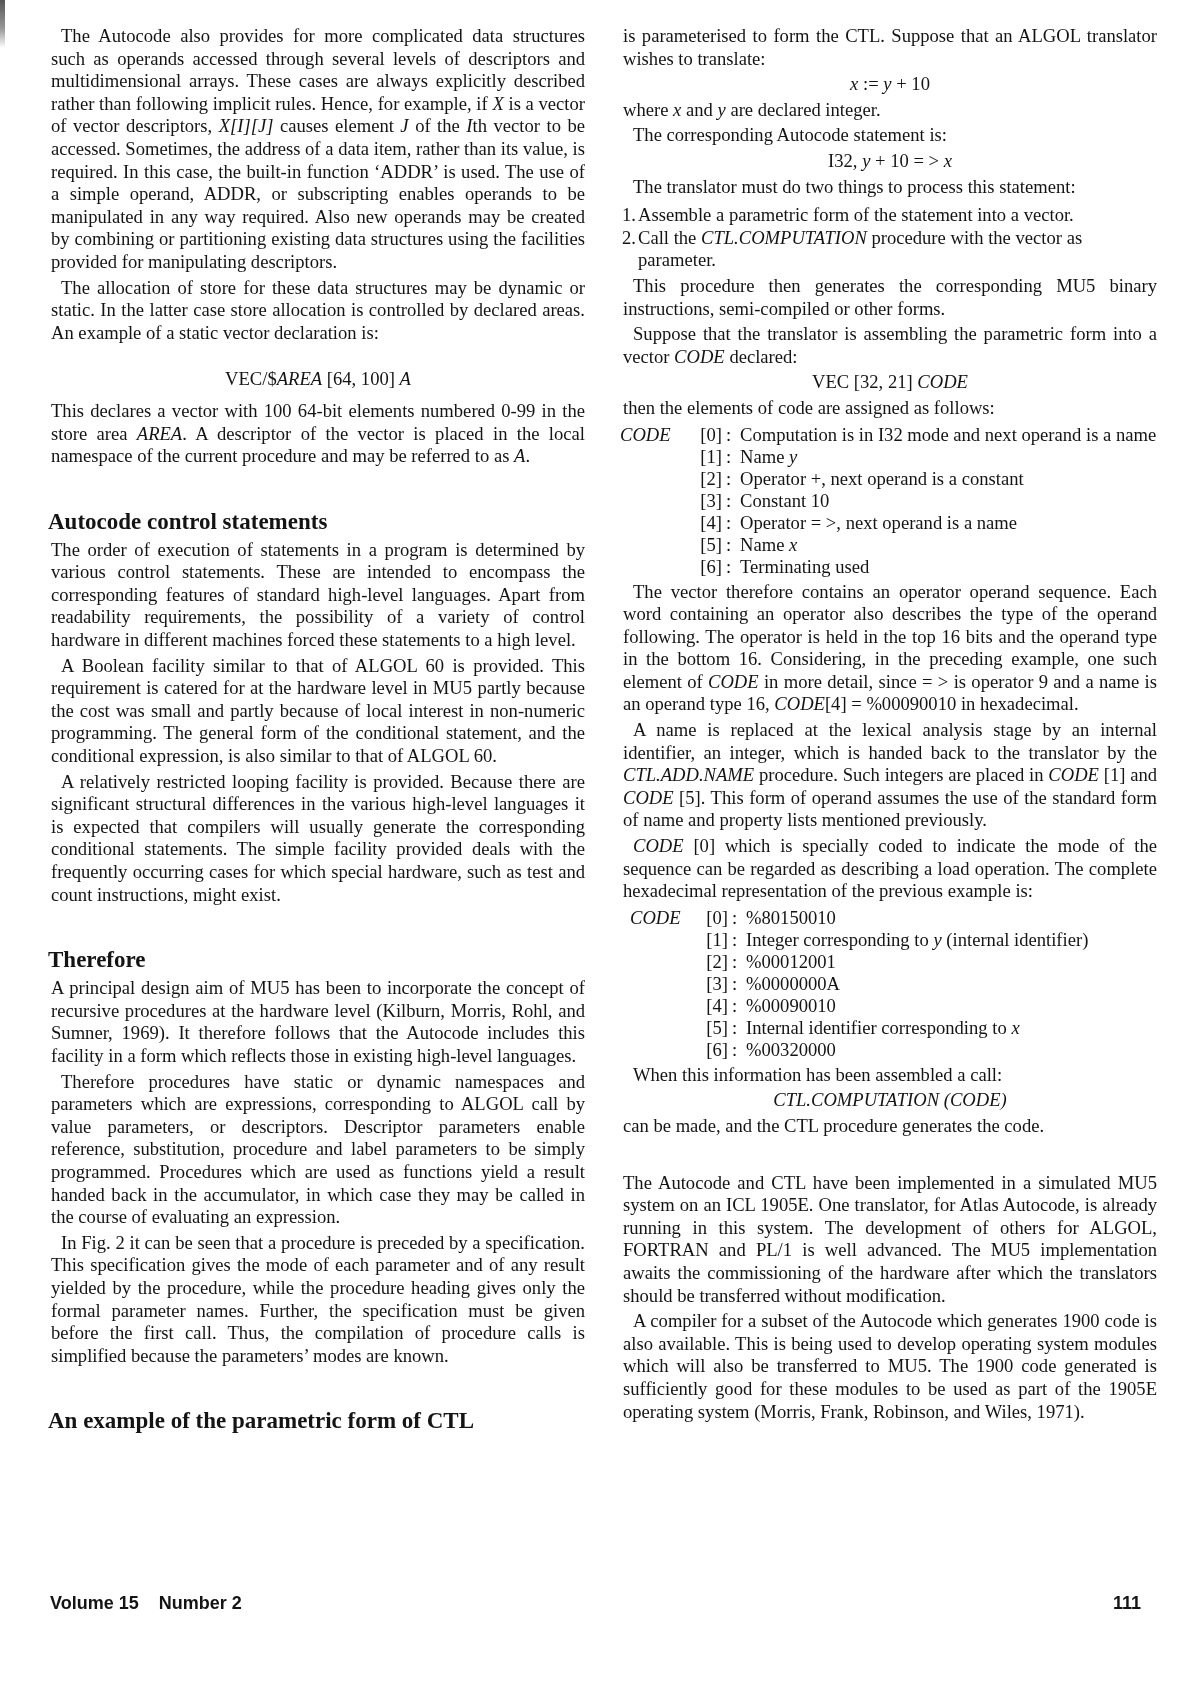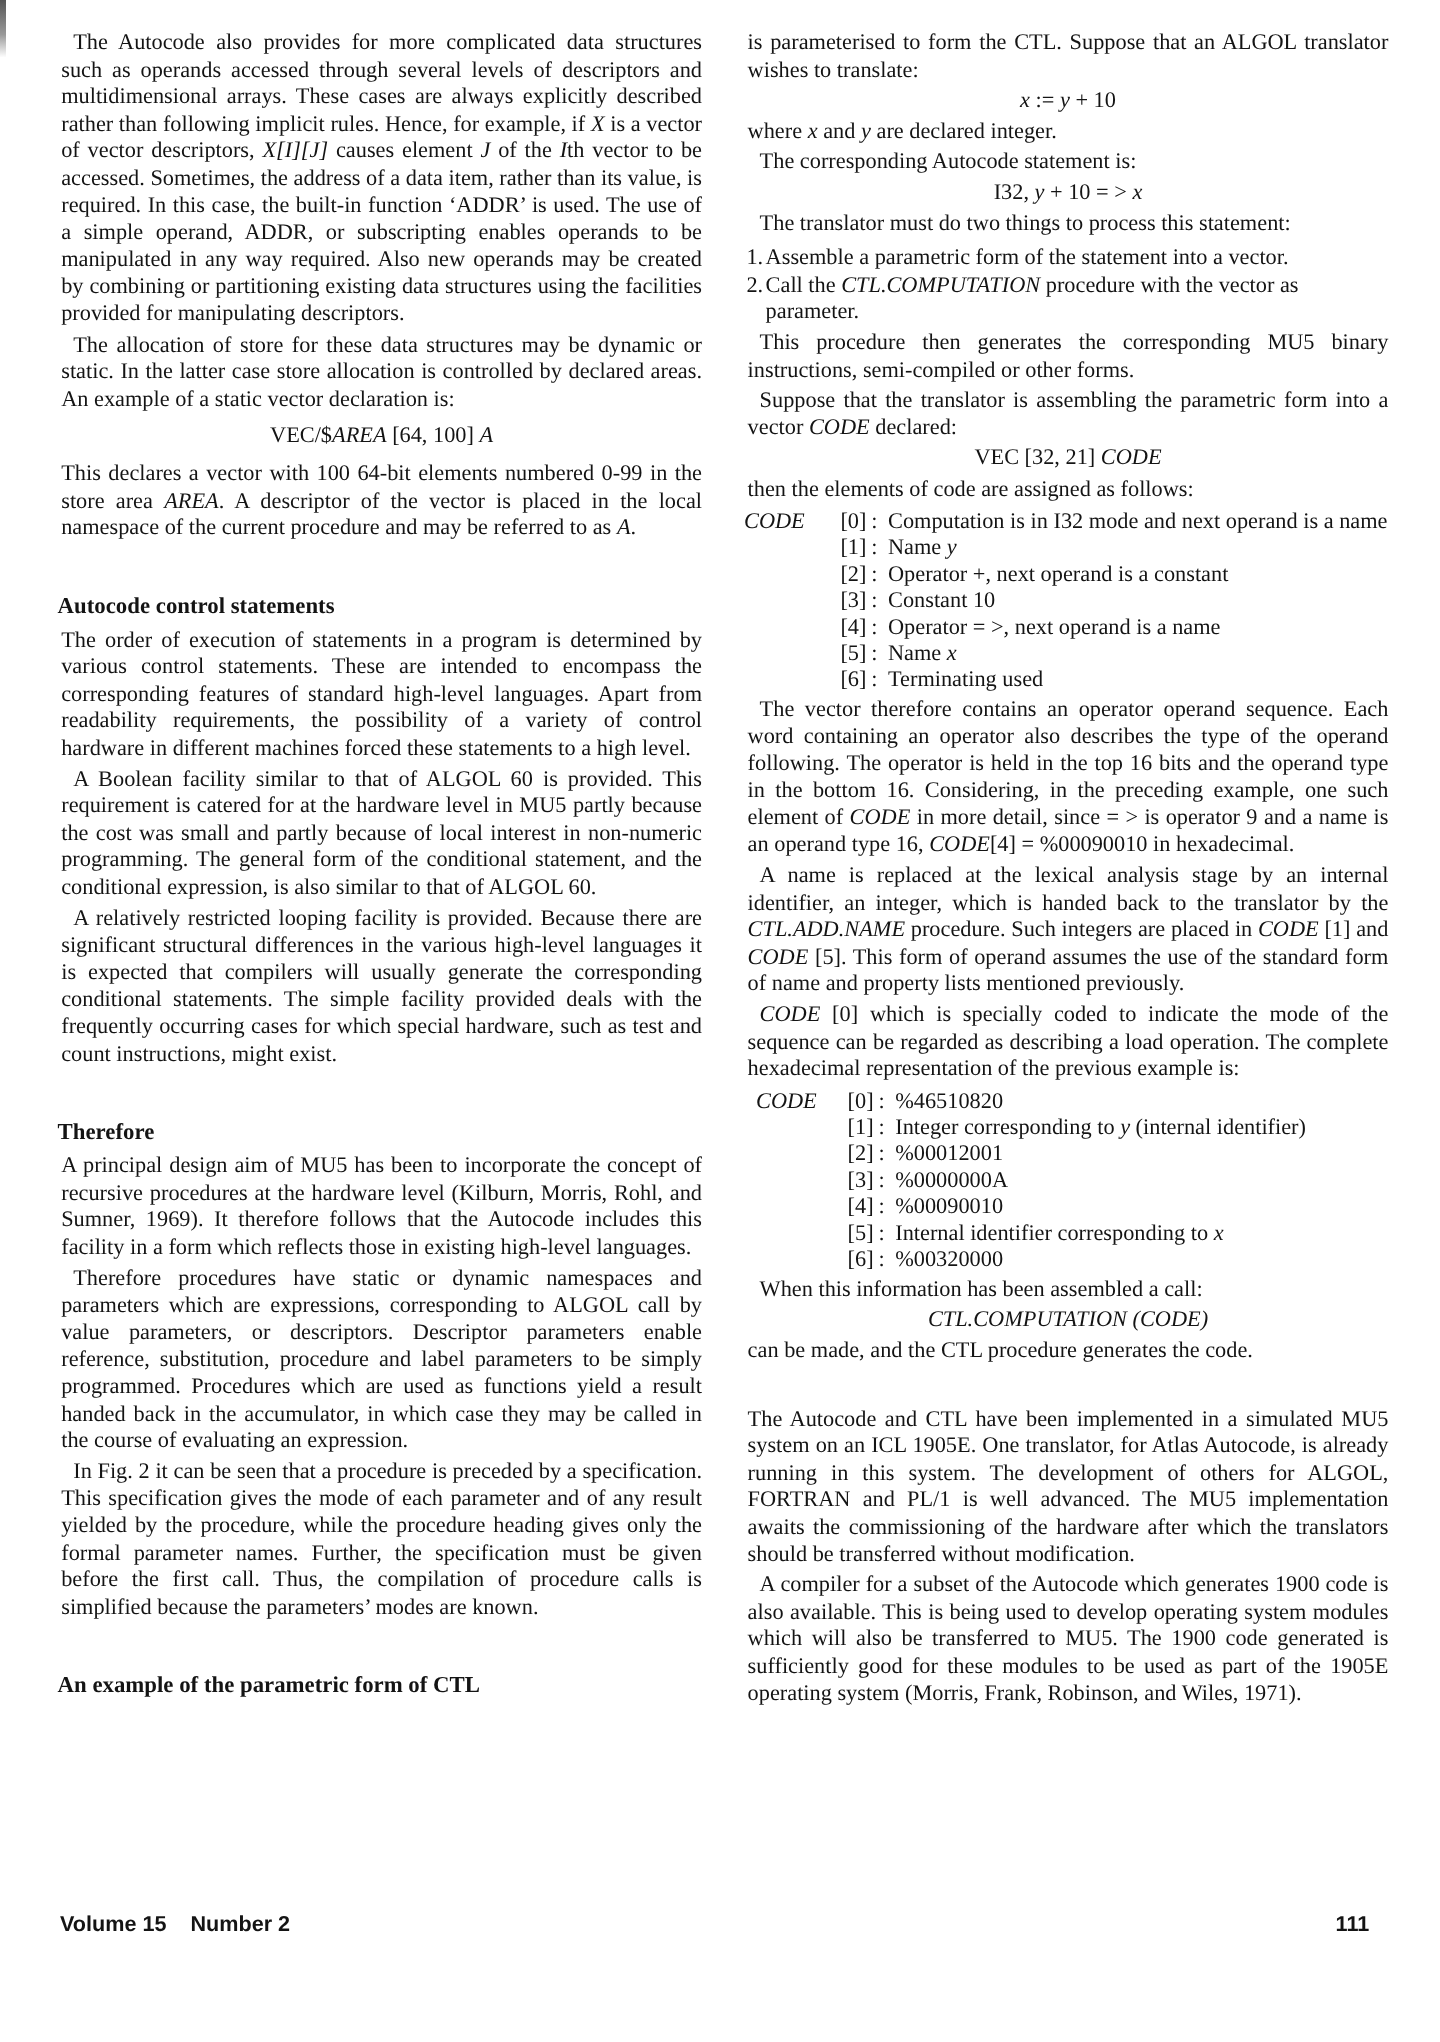--- a/index.html
+++ b/index.html
@@ -6,22 +6,22 @@
   body { width: 1200px; height: 1702px; position: relative; overflow: hidden;
          font-family: "Liberation Serif", "DejaVu Serif", serif; color: #141414; }
   .edge { position: absolute; left: 0; top: 0; width: 5px; height: 48px;
           background: linear-gradient(to bottom, #555 0%, #999 60%, #fff 100%); }
   .col { position: absolute; top: 22px; width: 540px; font-size: 18.6px; line-height: 22.6px; }
   .col.left { left: 48px; }
   .col.right { left: 620px; }
   p { margin: 3px; text-align: justify; }
   p.ind { text-indent: 10px; }
   .eq { text-align: center; margin: 2px 0 3px 0; }
-  .eq.big { margin: 8px 0 9px 0; }
-  h3 { font-size: 19px; font-weight: bold; margin: 0 0 6px 0; line-height: 22px; }
+  .eq.big { margin: 24px 0 9px 0; }
+  h3 { font-size: 23px; font-weight: bold; margin: 0 0 6px 0; line-height: 22px; }
   .gap1 { height: 28px; }
   .gap2 { height: 40px; }
   i, .it { font-style: italic; }
   ol.steps { list-style: none; margin: 6px 0 0 0; padding: 0; }
   ol.steps li { display: flex; }
   ol.steps .num { width: 16px; flex: none; padding-left: 2px; }
   ol.steps .txt { flex: 1; }
   table.code { border-collapse: collapse; margin: 4px 0 3px 0; font-size: 18.6px; }
   table.code td { padding: 0; vertical-align: top; line-height: 22px; }
   table.code td.nm { width: 66px; font-style: italic; }
@@ -133,21 +133,21 @@
   <p class="ind"><span>The vector therefore contains an operator operand sequence. Each word containing an operator also describes the type of the operand following. The operator is held in the top 16 bits and the operand type in the bottom 16. Considering, in the preceding example, one such element of </span><i>CODE</i><span> in more detail, since = &gt; is operator 9 and a name is an operand type 16, </span><i>CODE</i><span>[4] = %00090010 in hexadecimal.</span></p>
   <p class="ind"><span>A name is replaced at the lexical analysis stage by an internal identifier, an integer, which is handed back to the translator by the </span><i>CTL.ADD.NAME</i><span> procedure. Such integers are placed in </span><i>CODE</i><span> [1] and </span><i>CODE</i><span> [5]. This form of operand assumes the use of the standard form of name and property lists mentioned previously.</span></p>
   <p class="ind"><i>CODE</i><span> [0] which is specially coded to indicate the mode of the sequence can be regarded as describing a load operation. The complete hexadecimal representation of the previous example is:</span></p>
 
   <table class="code code2">
     <tbody id="hex-rows">
         <tr>
           <td class="nm">CODE</td>
           <td class="idx">[0]</td>
           <td class="colon">:</td>
-          <td><span>%46510820</span><i></i><span></span></td>
+          <td><span>%80150010</span><i></i><span></span></td>
         </tr>
         <tr>
           <td class="nm"></td>
           <td class="idx">[1]</td>
           <td class="colon">:</td>
           <td><span>Integer corresponding to </span><i>y</i><span> (internal identifier)</span></td>
         </tr>
         <tr>
           <td class="nm"></td>
           <td class="idx">[2]</td>

